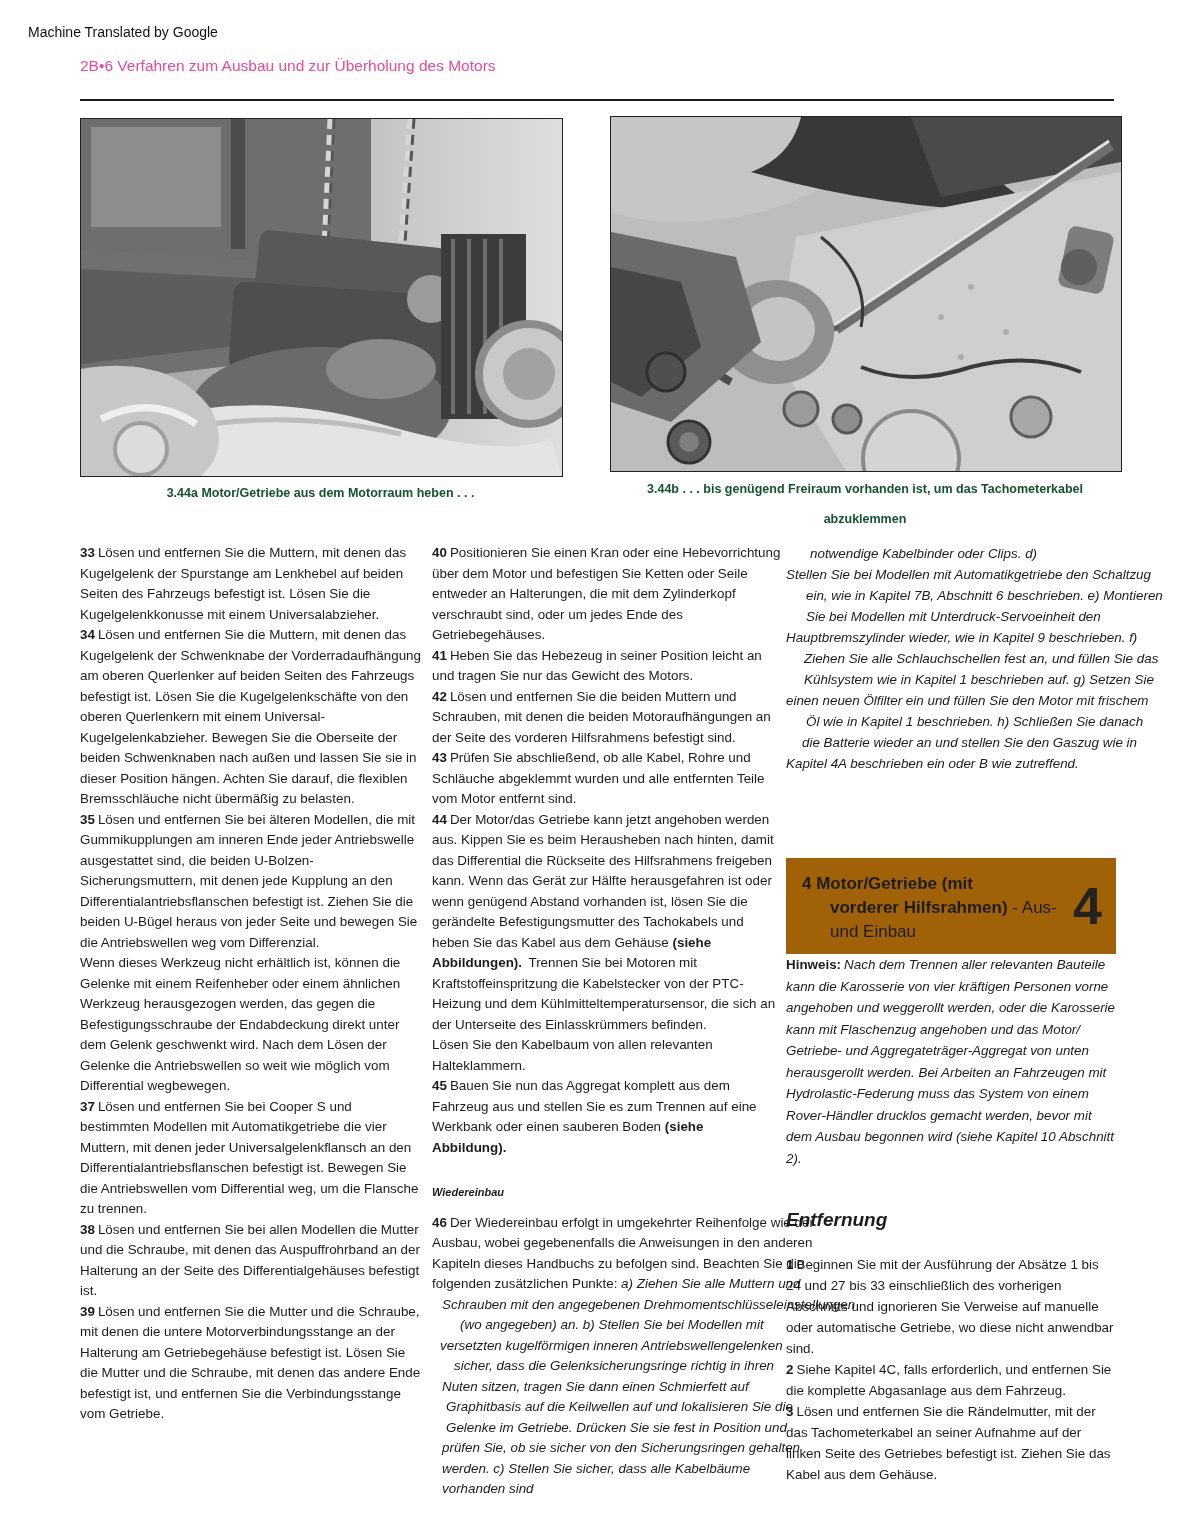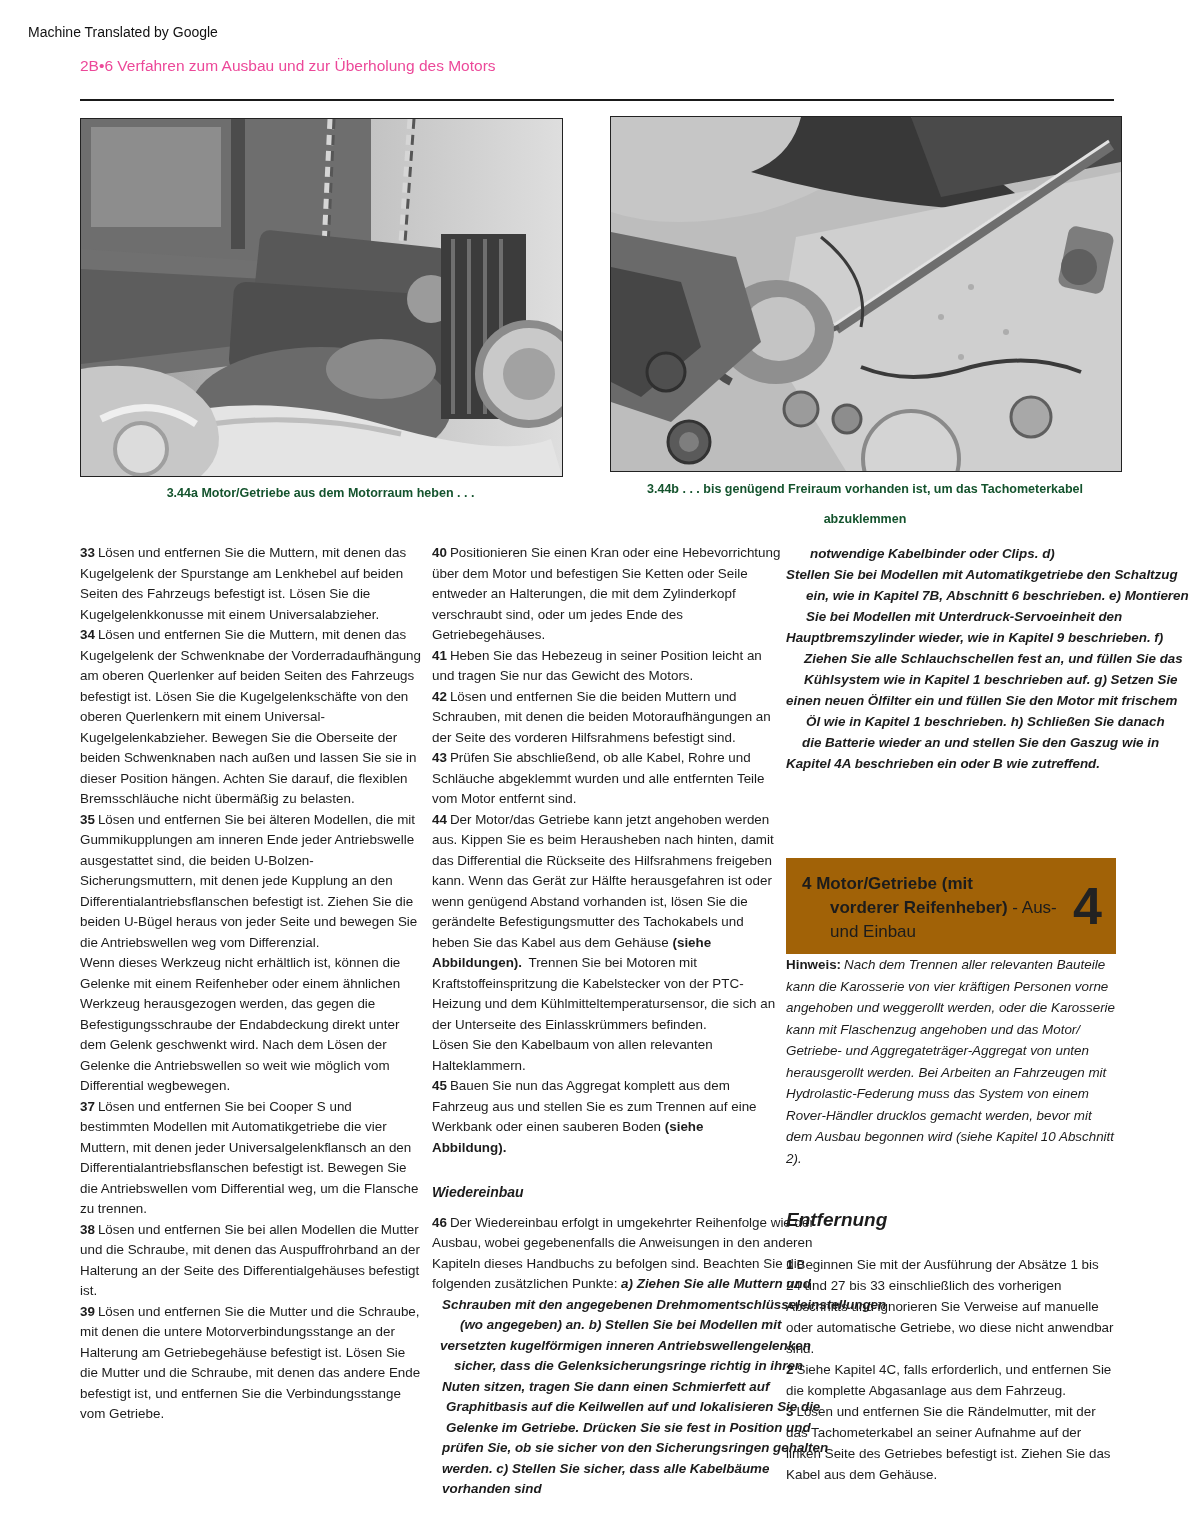--- a/index.html
+++ b/index.html
@@ -21,23 +21,23 @@
   .cap-b2{left:610px;top:512px;width:510px;}
   .col{font-size:13.4px;line-height:20.5px;}
   .col1{left:80px;top:543px;width:342px;}
   .col2{left:432px;top:543px;width:352px;}
   .col3{left:786px;top:543px;width:330px;line-height:21px;}
   p.para{margin:0;}
   p.para b{margin-right:3px;}
   .gap-top{margin-top:24px;}
   .gap-top-sm{margin-top:4px;}
   .line{white-space:nowrap;}
-  .ital{font-style:italic;font-weight:bold;}
+  .ital{font-style:italic;}
   .note-line{margin-top:26px;}
-  .wiedereinbau{font-weight:bold;font-style:italic;font-size:14px;margin-top:24px;}
+  .wiedereinbau{font-weight:bold;font-style:italic;font-size:11px;margin-top:24px;}
   .p46{margin-top:10px;}
   .section-box{
     margin-top:84px;background:#a16207;height:96px;position:relative;
     padding:14px 0 0 16px;box-sizing:border-box;
   }
   .sb-line{font-size:17px;line-height:24px;white-space:nowrap;}
   .sb-bold{font-weight:bold;}
   .sb-indent{padding-left:28px;}
   .section-number{
     position:absolute;right:14px;top:8px;font-size:52px;font-weight:bold;color:#222;
@@ -180,21 +180,21 @@
     <div class="line ital" style="padding-left:18px;">Ziehen Sie alle Schlauchschellen fest an, und füllen Sie das</div>
     <div class="line ital" style="padding-left:18px;">Kühlsystem wie in Kapitel 1 beschrieben auf. g) Setzen Sie</div>
     <div class="line ital">einen neuen Ölfilter ein und füllen Sie den Motor mit frischem</div>
     <div class="line ital" style="padding-left:20px;">Öl wie in Kapitel 1 beschrieben. h) Schließen Sie danach</div>
     <div class="line ital" style="padding-left:16px;">die Batterie wieder an und stellen Sie den Gaszug wie in</div>
     <div class="line ital">Kapitel 4A beschrieben ein oder B wie zutreffend.</div>
   </div>
 
   <div class="section-box">
     <div class="sb-line sb-bold">4 Motor/Getriebe (mit</div>
-    <div class="sb-line sb-indent"><b>vorderer Reifenheber)</b><span> - Aus-</span></div>
+    <div class="sb-line sb-indent"><b>vorderer Hilfsrahmen)</b><span> - Aus-</span></div>
     <div class="sb-line sb-indent">und Einbau</div>
     <div class="section-number">4</div>
   </div>
 
   <p class="para hinweis"><b>Hinweis:</b><span>Nach dem Trennen aller relevanten Bauteile kann die Karosserie von vier kräftigen Personen vorne angehoben und weggerollt werden, oder die Karosserie kann mit Flaschenzug angehoben und das Motor/ Getriebe- und Aggregateträger-Aggregat von unten herausgerollt werden. Bei Arbeiten an Fahrzeugen mit Hydrolastic-Federung muss das System von einem Rover-Händler drucklos gemacht werden, bevor mit dem Ausbau begonnen wird (siehe Kapitel 10 Abschnitt 2).</span></p>
 
   <div class="entfernung">Entfernung</div>
 
   <p class="para"><b>1</b><span>Beginnen Sie mit der Ausführung der Absätze 1 bis 24 und 27 bis 33 einschließlich des vorherigen Abschnitts und ignorieren Sie Verweise auf manuelle oder automatische Getriebe, wo diese nicht anwendbar sind.</span></p>
   <p class="para p2-gap"><b>2</b><span>Siehe Kapitel 4C, falls erforderlich, und entfernen Sie die komplette Abgasanlage aus dem Fahrzeug.</span></p>

